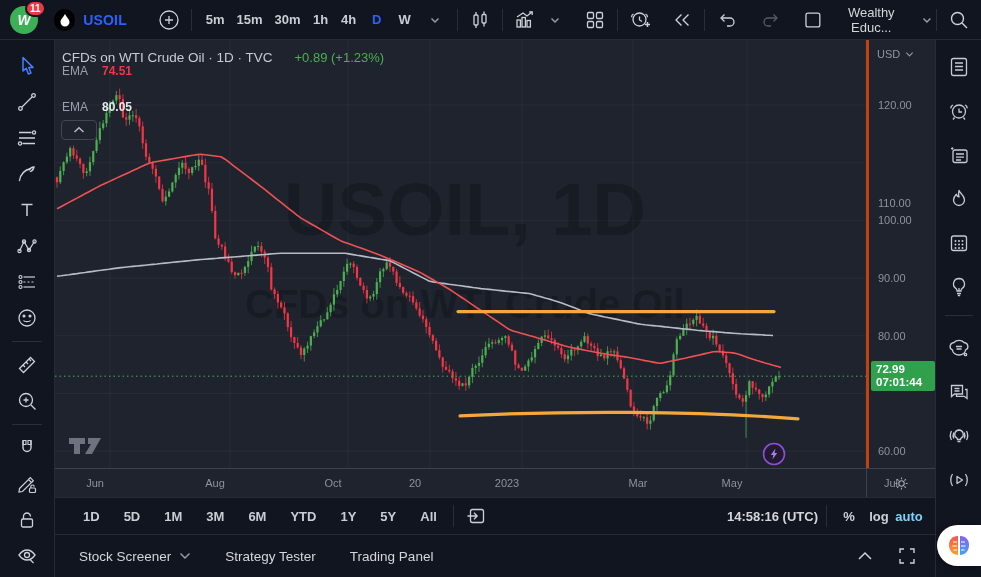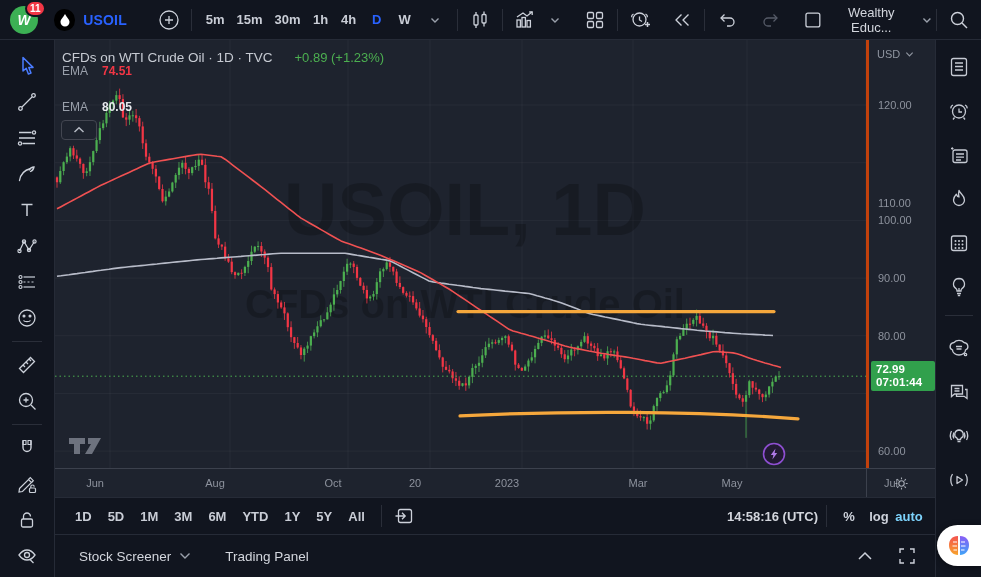--- a/index.html
+++ b/index.html
@@ -104,21 +104,21 @@
   .axis-corner {
     position: absolute; right: 0; top: 0; bottom: 0; width: 69px; border-left: 1px solid #3c414d;
     display: flex; align-items: center; justify-content: center; color: #a6abb5;
   }
 
   
   .range-toolbar {
     height: 37px; flex: 0 0 37px; background: #11151f; border-top: 1px solid #262b37;
     display: flex; align-items: center; padding: 0 12px; gap: 2px;
   }
-  .range-btn { font-weight: bold; font-size: 13px; color: #c9cdd6; padding: 0 8px; height: 26px; }
+  .range-btn { font-weight: bold; font-size: 13px; color: #c9cdd6; padding: 0 8px; height: 26px; margin-left: 8px; }
   .clock { margin-left: auto; font-size: 13px; font-weight: bold; color: #d3d6dd; }
   .scale-btn { font-weight: bold; }
   .auto-btn { color: #7dd3fc; font-weight: bold; }
 
   
   .bottom-panel {
     flex: 1; background: #11151f; border-top: 1px solid #262b37;
     display: flex; align-items: center; padding: 0 14px; gap: 14px;
   }
   .panel-tab {
@@ -913,20 +913,23 @@
 
       <div class="bottom-panel">
         <div style="display:flex;gap:14px" id="panel-tabs">
             <button class="panel-tab">
               <span>Stock Screener</span>
               <svg width="12" height="8" viewBox="0 0 12 8" stroke="#9aa0ab" fill="none" stroke-width="1.4">
                 <path d="M1.5 1.5 L6 6 L10.5 1.5"></path>
               </svg>
             </button>
             <button class="panel-tab">
+              <span>Strategy Tester</span>
+            </button>
+            <button class="panel-tab">
               <span>Trading Panel</span>
             </button>
           </div>
         <div class="panel-right">
           <button class="tb-btn">
             <svg width="16" height="10" viewBox="0 0 16 10" stroke="#cdd1da" fill="none" stroke-width="1.5">
                 <path d="M2 8 L8 2 L14 8"></path>
               </svg>
           </button>
           <button class="tb-btn">

